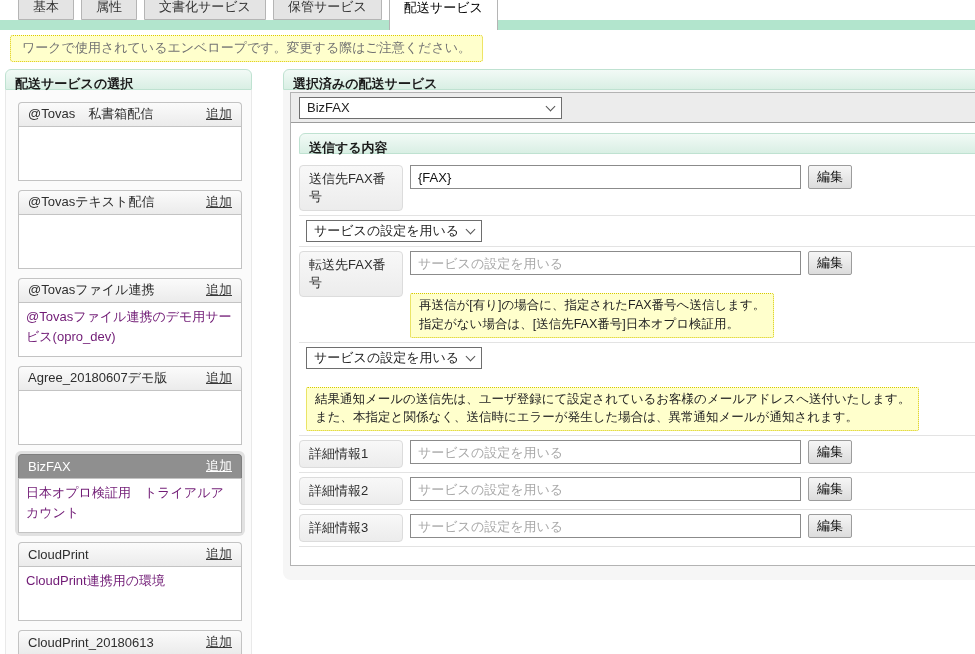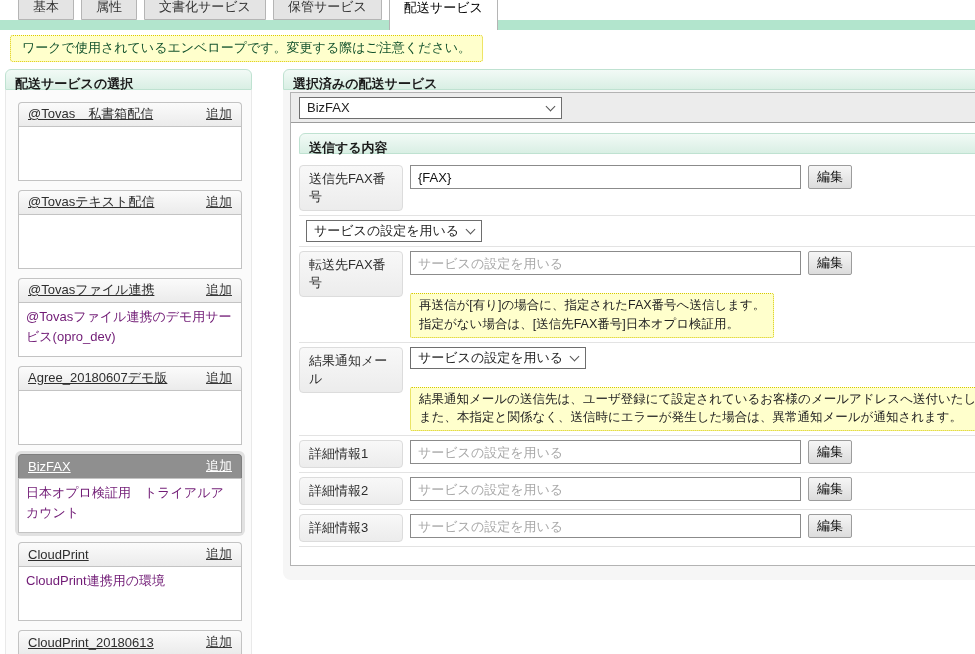--- a/index.html
+++ b/index.html
@@ -9,37 +9,37 @@
   
   .tabbar { position:relative; height:30px; background:#fff; }
   .tabbar .band { position:absolute; left:0; right:0; bottom:0; height:10px; background:#b2e5cd; }
   .tabs { position:absolute; left:18px; bottom:0; display:flex; align-items:flex-end; gap:7px; z-index:2; }
   .tab { background:#e4e4e4; border:1px solid #b5b5b5; border-radius:4px 4px 0 0;
     padding:2px 14px 3px; margin-bottom:10px; cursor:pointer; color:#333; }
   .tab.active { background:#fff; border-bottom:none; margin-bottom:0; padding:2px 14px 13px; color:#000; }
 
   
   .warning { width:fit-content; margin:5px 0 7px 10px; background:#ffffcc;
-    border:1px dotted #ddca00; border-radius:3px; color:#14532d; padding:3px 11px 4px;text-align:center; }
+    border:1px dotted #ddca00; border-radius:3px; color:#737373; padding:3px 11px 4px;text-align:center; }
 
   
   .main { display:flex; align-items:flex-start; }
 
   .col-header { height:21px; line-height:19px; padding:4px 9px;
     background:linear-gradient(#f2faf6,#d9efe4); border:1px solid #bfe2d1;
     border-radius:6px 6px 0 0; font-weight:bold; color:#1b1b1b; }
 
   
   .left-col { flex:none; width:247px; margin-left:5px; }
   .left-body { background:#fbfbfb; border-left:1px solid #e9e9e9; border-right:1px solid #e9e9e9;
     padding:12px 9px 12px 12px; min-height:572px; }
   .svc-item { margin-bottom:9px; }
   .svc-head { display:flex; justify-content:space-between; align-items:center;
     background:linear-gradient(#fbfbfb,#ebebeb); border:1px solid #c3c3c3; border-bottom:none;
-    border-radius:4px 4px 0 0; padding:2px 9px 3px; color:#2e2e2e;text-decoration:underline; }
+    border-radius:4px 4px 0 0; padding:2px 9px 3px; color:#2e2e2e; }
   .svc-desc { background:#fff; border:1px solid #c3c3c3; height:55px; padding:4px 7px;
     line-height:1.5; overflow:hidden; color:#701a75; }
   .add-link { color:#3a3a3a; text-decoration:underline; cursor:pointer; }
   .svc-item.selected { box-shadow:0 0 0 3px #e1e1e1; border-radius:3px; }
   .svc-item.selected .svc-head { background:#8f8f8f; border-color:#7e7e7e; color:#fff; }
   .svc-item.selected .add-link { color:#fff; }
 
   
   .right-col { flex:none; width:712px; margin-left:31px; }
   .panel-body { background:#f6f6f6; border-radius:0 0 8px 8px; padding:2px 0 14px 7px; }
@@ -194,21 +194,20 @@
                 <button class="edit-btn">編集</button>
               </div>
               <div class="note">
                 <div>再送信が[有り]の場合に、指定されたFAX番号へ送信します。</div>
                 <div>指定がない場合は、[送信先FAX番号]日本オプロ検証用。</div>
               </div>
             </div>
           </div>
 
           <div class="frow">
-            <div class="flabel">結果通知メール</div>
             <div class="ffield">
               <div class="fline">
                 <div class="selectbox">
                   <span>サービスの設定を用いる</span>
                   <span class="chev"></span>
                 </div>
               </div>
               <div class="note">
                 <div>結果通知メールの送信先は、ユーザ登録にて設定されているお客様のメールアドレスへ送付いたします。</div>
                 <div>また、本指定と関係なく、送信時にエラーが発生した場合は、異常通知メールが通知されます。</div>

